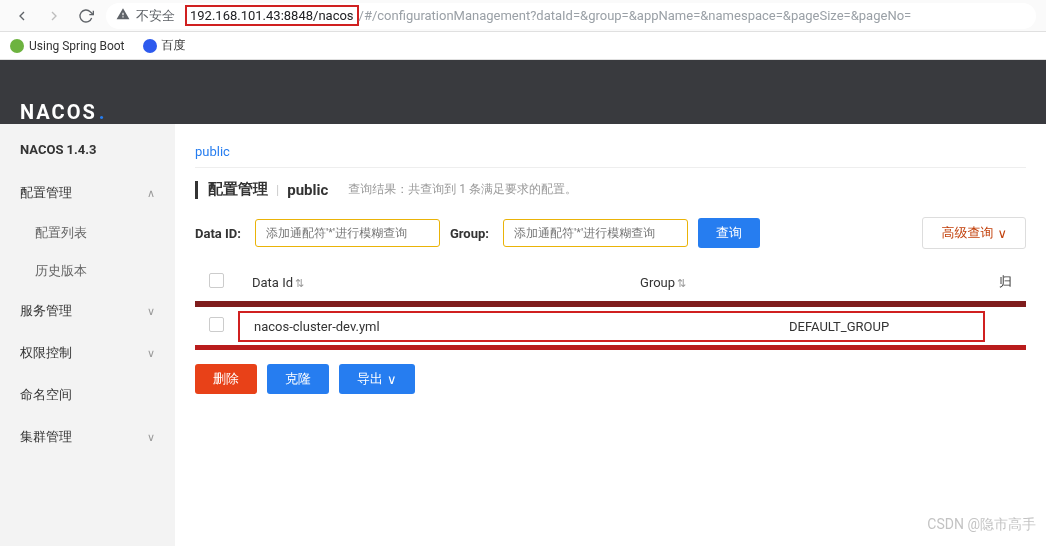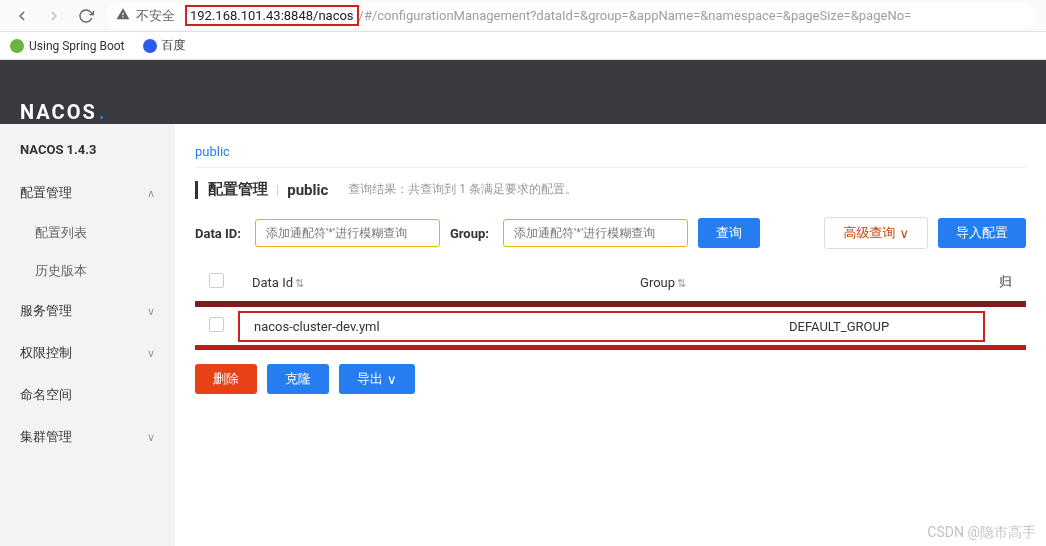--- a/index.html
+++ b/index.html
@@ -62,21 +62,21 @@
     .cb { width: 15px; height: 15px; border: 1.5px solid #ccc; border-radius: 2px; display: inline-block; }
     .sort { color: #999; font-size: 11px; margin-left: 2px; }
     .row-hl td { position: relative; }
     .row-hl .cell-box { border: 2px solid #d02020; display: flex; padding: 6px 14px; }
     
     
     .actions { padding: 14px 0; display: flex; gap: 10px; }
     .btn-red { background: #e84118; color: #fff; }
     .btn-blue2 { background: #267df0; color: #fff; display: flex; align-items: center; gap: 4px; }
     
-    .watermark { position: fixed; right: 10px; bottom: 4px; color: rgba(120,120,120,0.45); font-size: 14px; }
+    .watermark { position: fixed; right: 10px; bottom: 12px; color: rgba(120,120,120,0.45); font-size: 14px; }
   </style>
 </head>
 <body>
 
 <div class="browser-bar">
   <div class="nav-btn">
     <svg width="16" height="16" viewBox="0 0 24 24" fill="none" stroke="#5f6368" stroke-width="2">
         <polyline points="15 18 9 12 15 6"></polyline>
       </svg>
   </div>
@@ -167,21 +167,20 @@
       <span class="lbl">Data ID:</span>
       <input class="inp" placeholder="添加通配符'*'进行模糊查询" style="">
       <span class="lbl">Group:</span>
       <input class="inp" placeholder="添加通配符'*'进行模糊查询" style="">
       <button class="btn btn-blue">查询</button>
       <span class="spacer"></span>
       <button class="btn btn-out">
         <span>高级查询</span>
         <span>∨</span>
       </button>
-      <button class="btn btn-blue">导入配置</button>
     </div>
 
     <table class="table">
       <thead>
         <tr>
           <th style="width:40px"><span class="cb"></span></th>
           <th><span>Data Id</span><span class="sort">⇅</span></th>
           <th><span>Group</span><span class="sort">⇅</span></th>
           <th style="width:30px">归</th>
         </tr>

